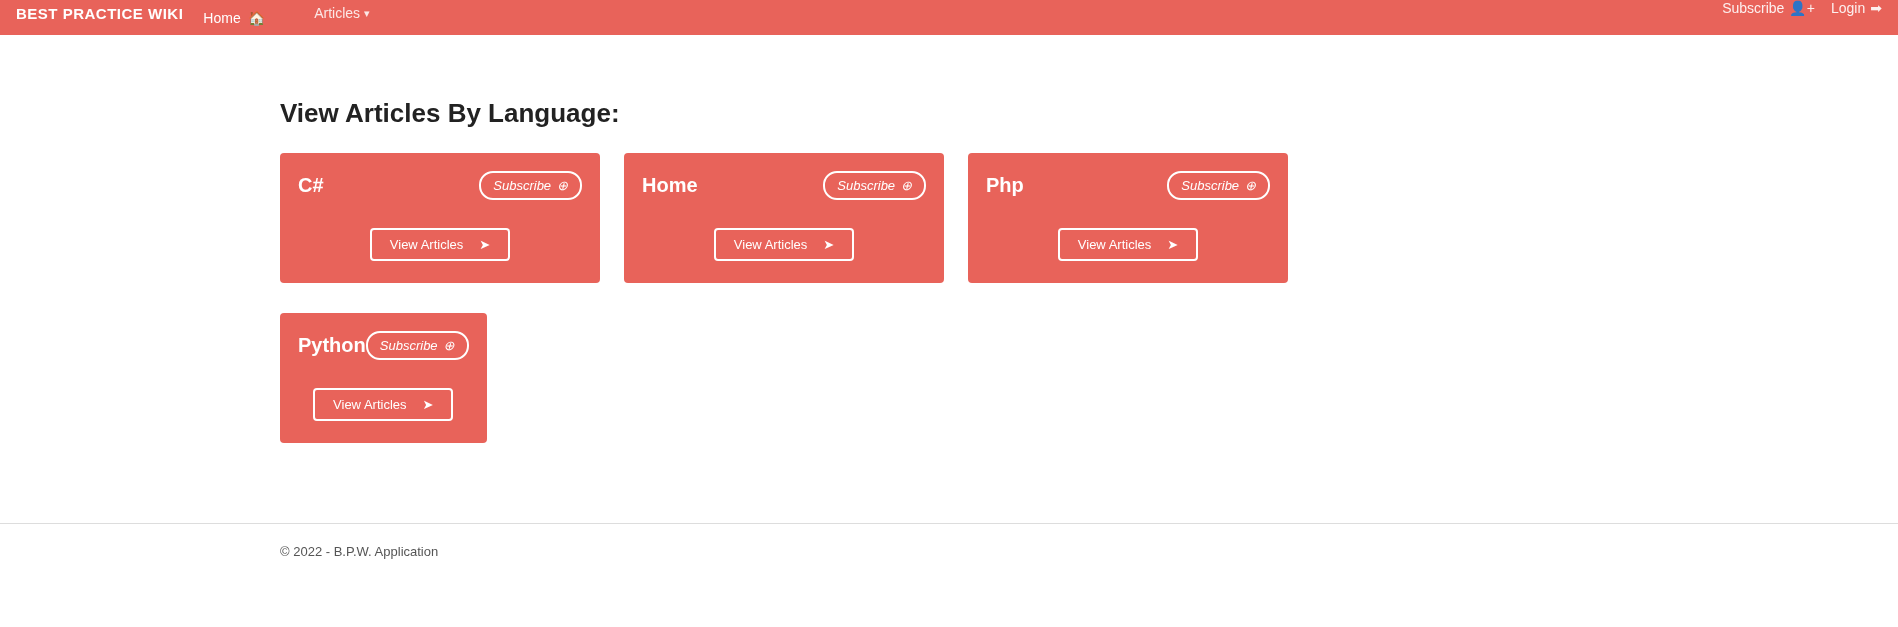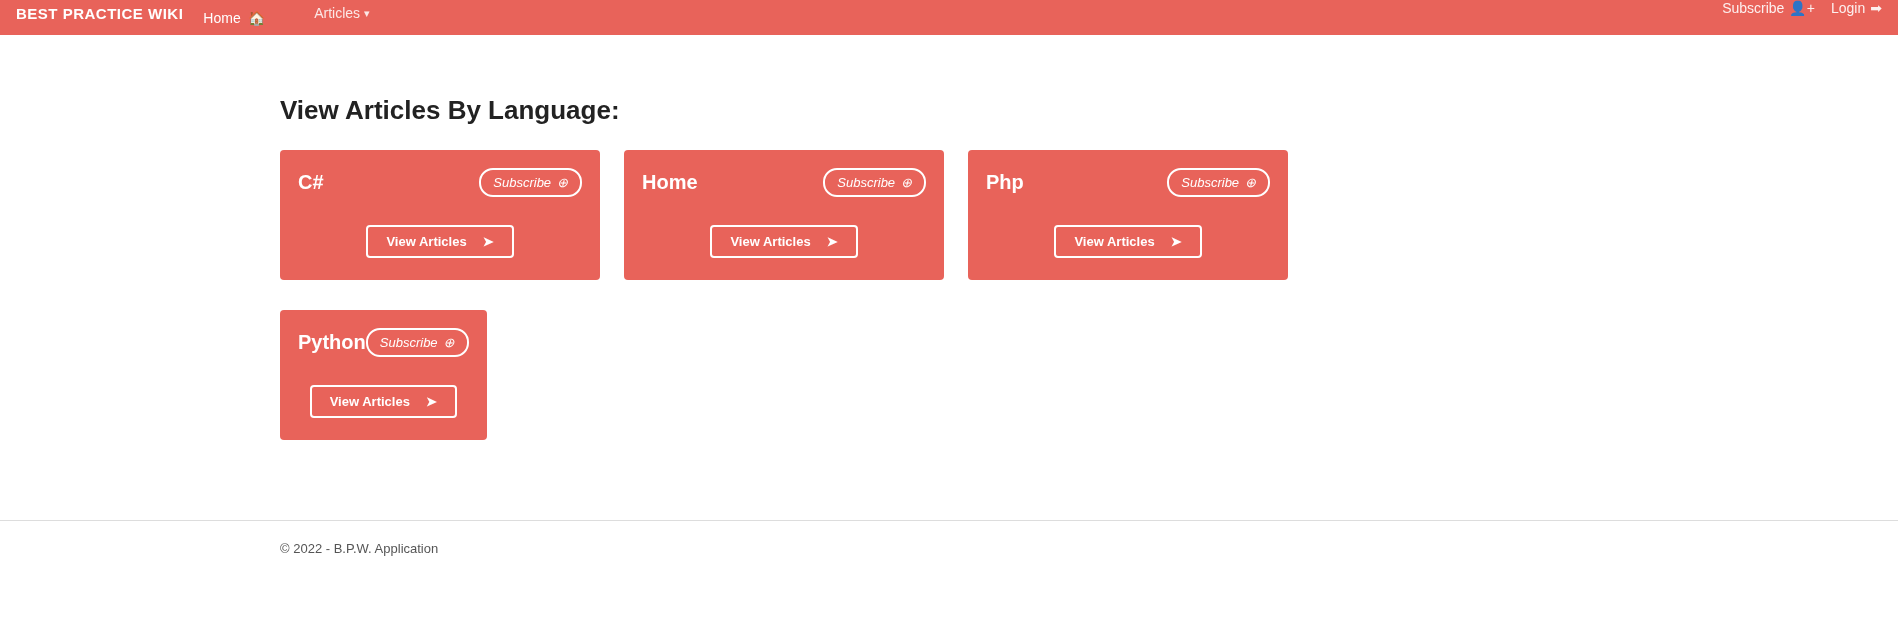--- a/index.html
+++ b/index.html
@@ -71,21 +71,22 @@
       font-size: 14px;
       text-decoration: none;
       display: flex;
       align-items: center;
       gap: 5px;
       cursor: pointer;
     }
 
     
     .main-content {
-      padding: 60px 280px 40px 280px;
+      padding: 20px 280px 40px 280px;
+      margin-top: 43px;
     }
 
     .page-title {
       font-size: 26px;
       font-weight: bold;
       color: #222;
       margin-bottom: 24px;
     }
 
     
@@ -142,21 +143,20 @@
       background: transparent;
       border: 2px solid #fff;
       color: #fff;
       padding: 7px 18px;
       border-radius: 4px;
       font-size: 13px;
       cursor: pointer;
       display: flex;
       align-items: center;
       gap: 16px;
-      font-weight: bold;
     }
 
     
     .cards-row2 {
       display: flex;
       gap: 24px;
       margin-bottom: 40px;
       align-items: center;
     }
 

